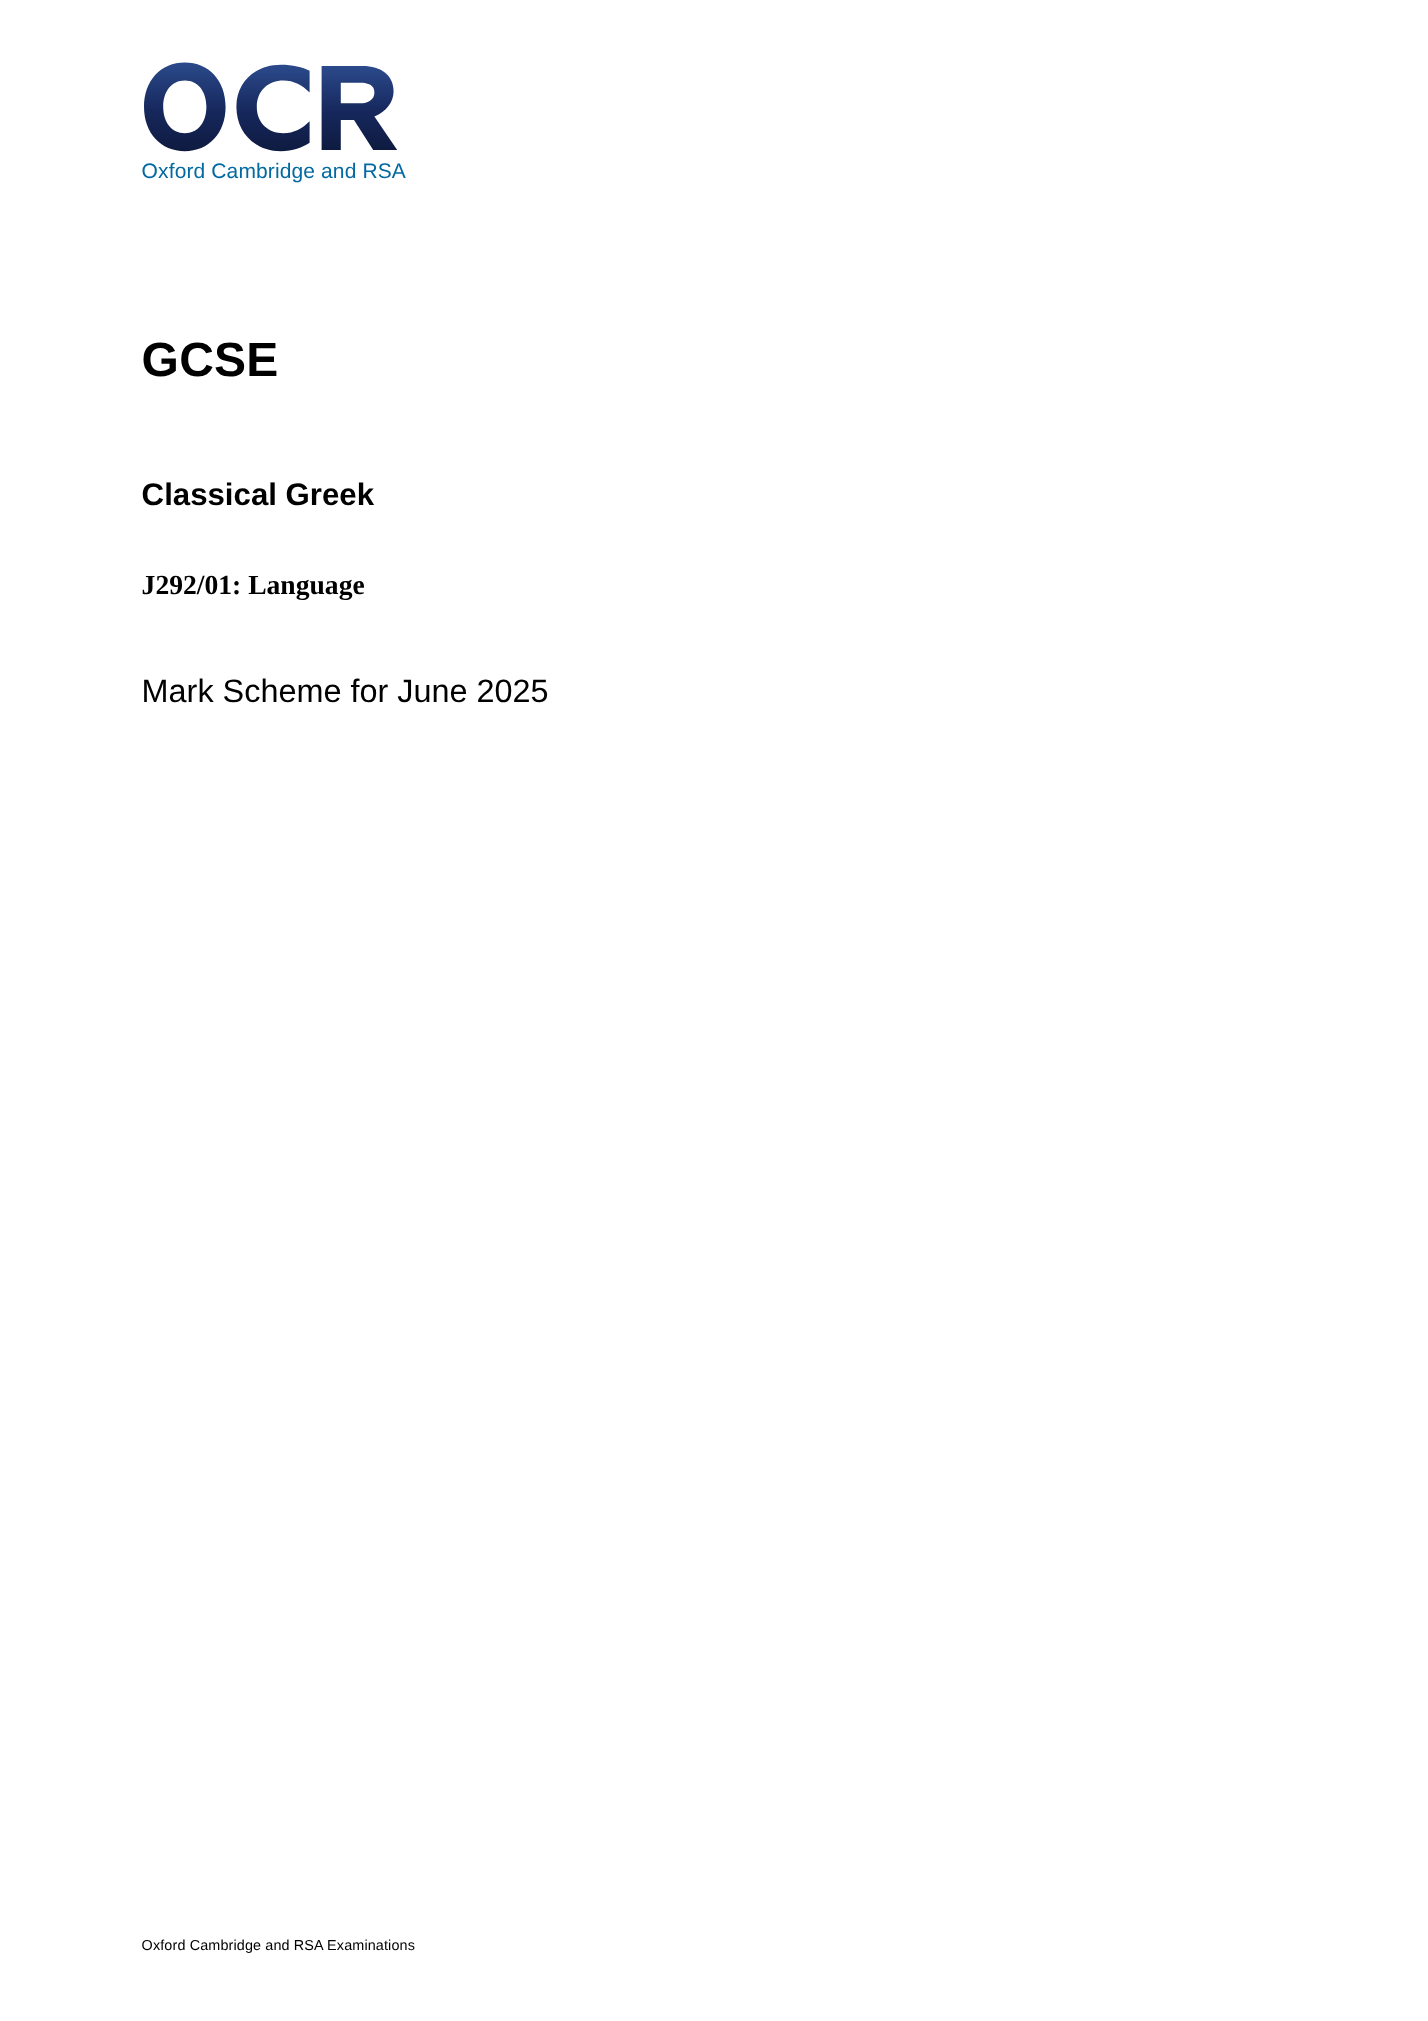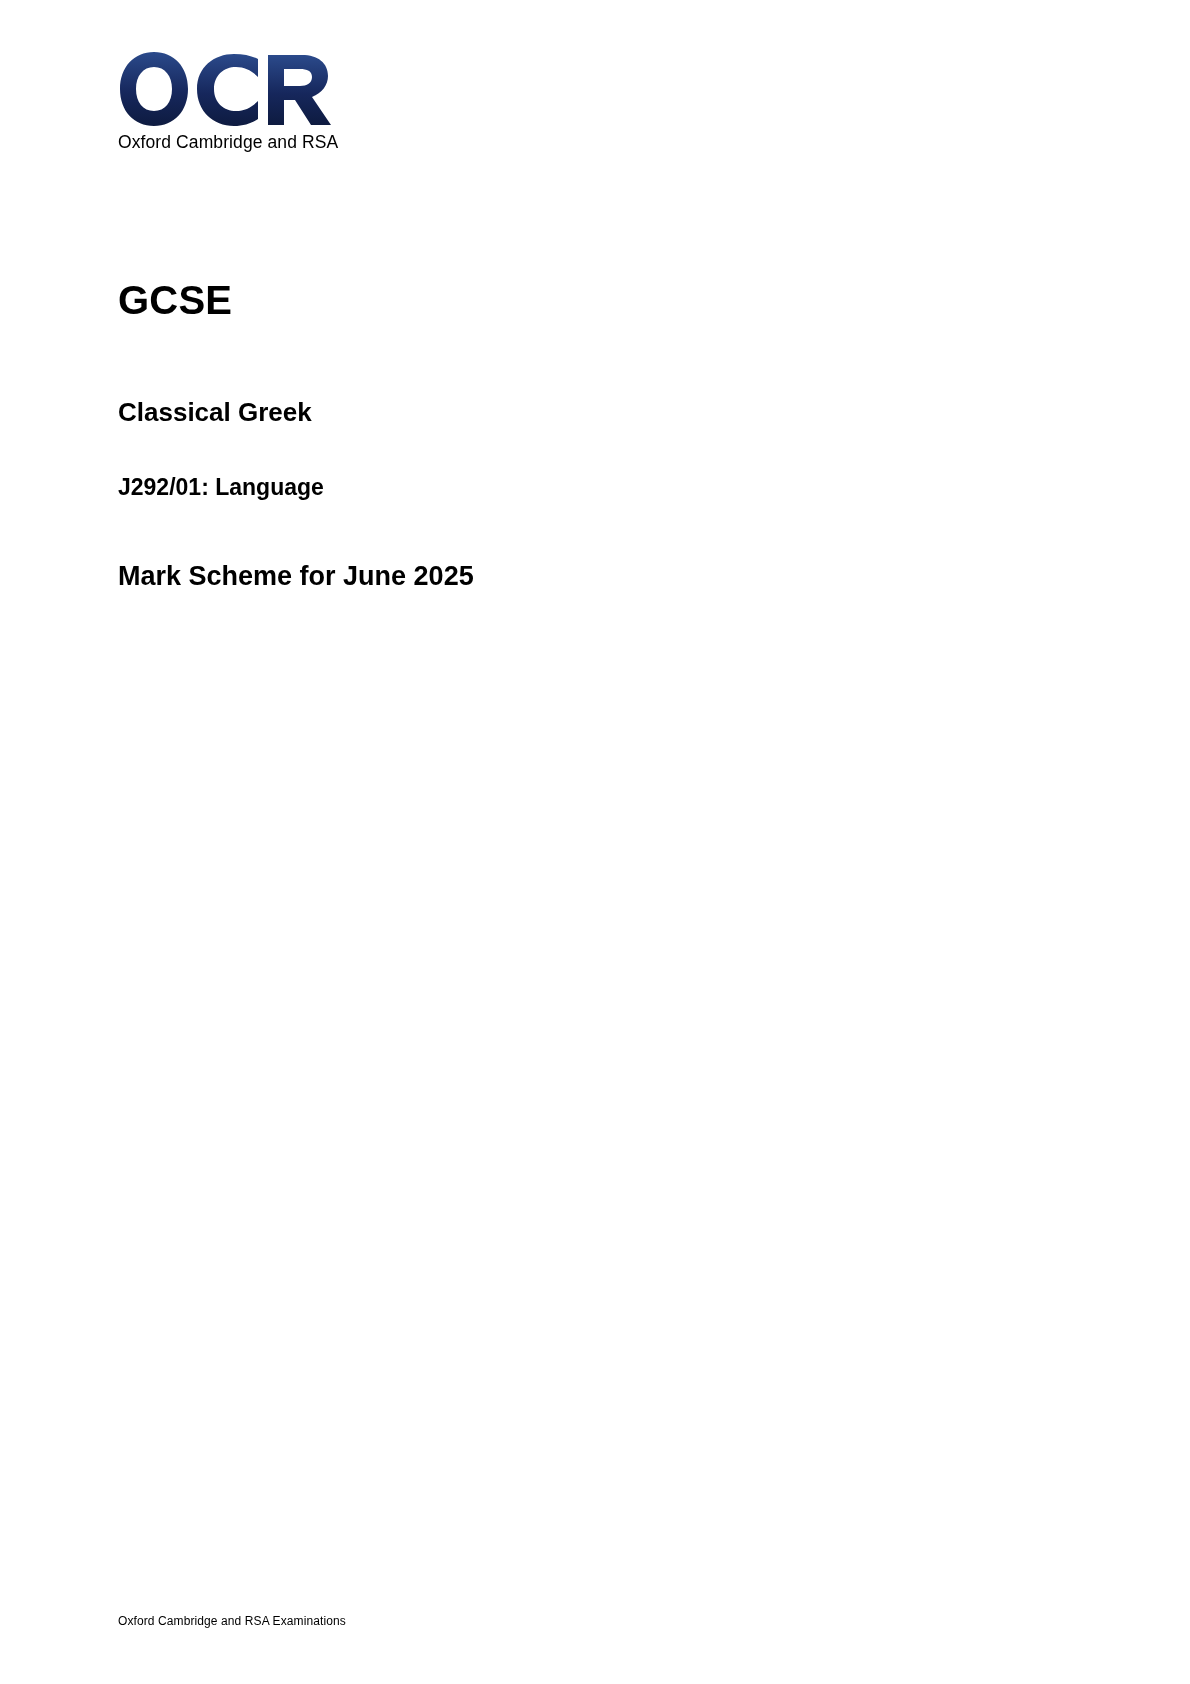--- a/index.html
+++ b/index.html
@@ -29,21 +29,21 @@
   .logo-mark {
     display: block;
     width: 218px;
     height: 78px;
   }
   .logo-strap {
     display: block;
     margin-top: 4px;
     font-size: 17.5px;
     letter-spacing: 0.1px;
-    color: #000000;
+    color: #0369a1;
     font-family: "Liberation Sans", sans-serif;
   }
   
   .title-block {
     position: absolute;
     left: 118px;
     top: 278px;
     width: 900px;
   }
   .qual {
@@ -57,30 +57,31 @@
     font-size: 26px;
     font-weight: bold;
     margin: 0 0 48px 0;
     line-height: 1.1;
   }
   .unit {
     font-size: 23px;
     font-weight: bold;
     margin: 0 0 62px 0;
     line-height: 1.1;
+    font-family: Liberation Serif, serif;
   }
   .cert {
     font-size: 21px;
     font-weight: normal;
     margin: 0 0 66px 0;
     line-height: 1.1;
   }
   .markscheme {
     font-size: 27px;
-    font-weight: bold;
+    font-weight: normal;
     margin: 0;
     line-height: 1.1;
   }
   
   .footer {
     position: absolute;
     left: 118px;
     bottom: 56px;
     font-size: 12px;
     color: #000000;

